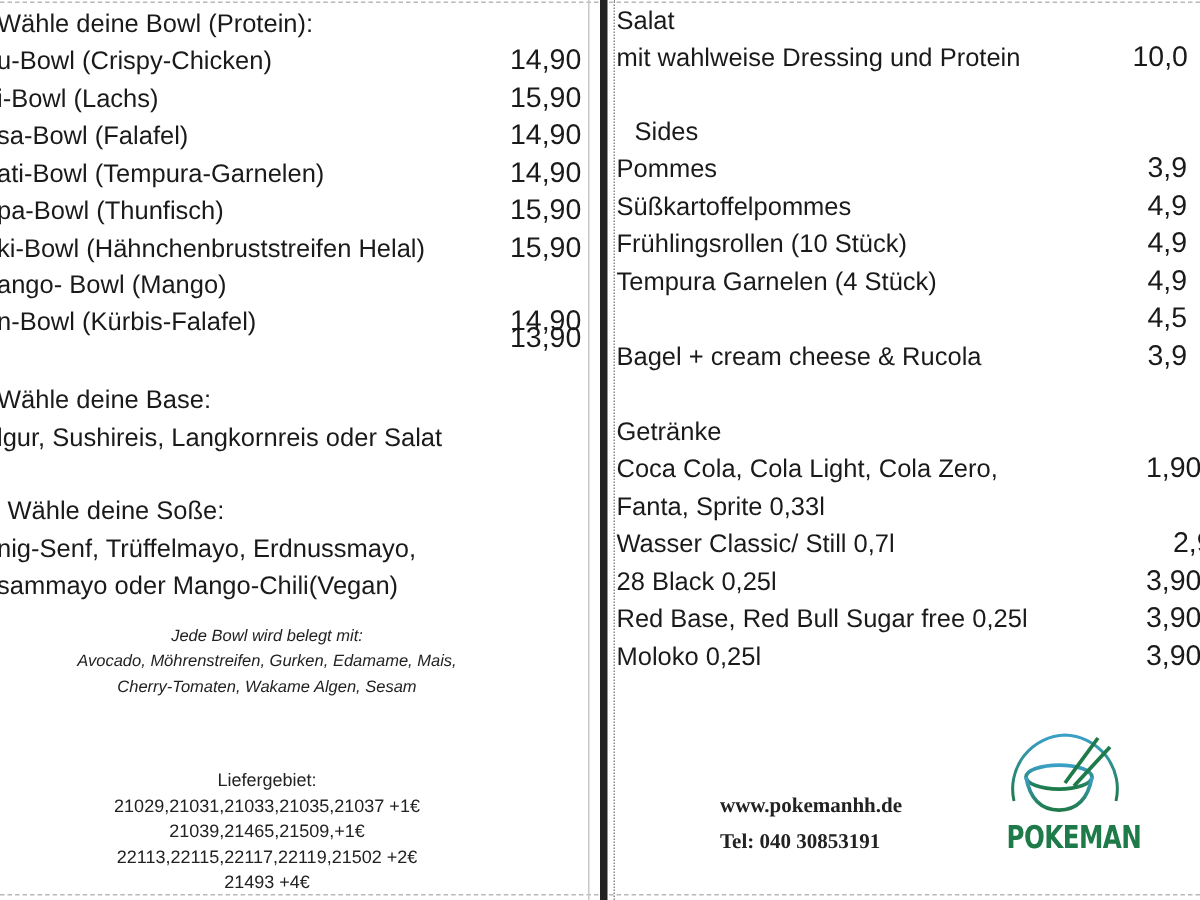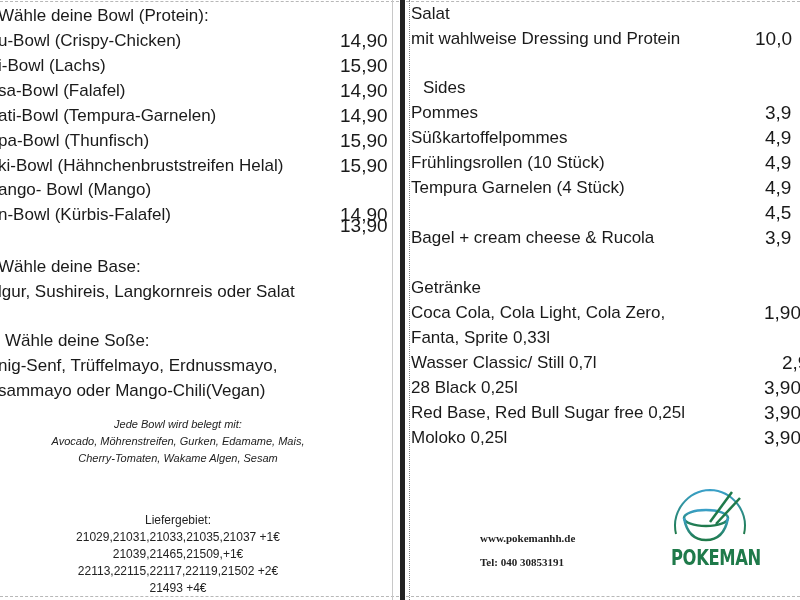--- a/index.html
+++ b/index.html
@@ -27,21 +27,21 @@
   .note {
     position:absolute; width:392px; left:-18px; text-align:center;
     font-style:italic; font-size:11px; line-height:17px; color:#222;
   }
   .delivery {
     position:absolute; width:392px; left:-18px; text-align:center;
     font-size:12px; line-height:17px; color:#222;
   }
   .contact {
     position:absolute; left:480px; font-family:"Liberation Serif", "DejaVu Serif", serif;
-    font-size:11px; line-height:24px; color:#222; font-weight:bold;
+    font-size:14px; line-height:24px; color:#222; font-weight:bold;
   }
   .logo { position:absolute; left:660px; top:478px; width:100px; height:100px; }
   .logo-text {
     position:absolute; left:0; top:68px; width:100px; text-align:center;
     font-family:"DejaVu Sans", sans-serif; font-weight:bold; font-size:21px;
     letter-spacing:-0.5px; color:#1f7a4a; transform:scaleX(0.78); transform-origin:center;
   }
 </style>
 </head>
 <body>

